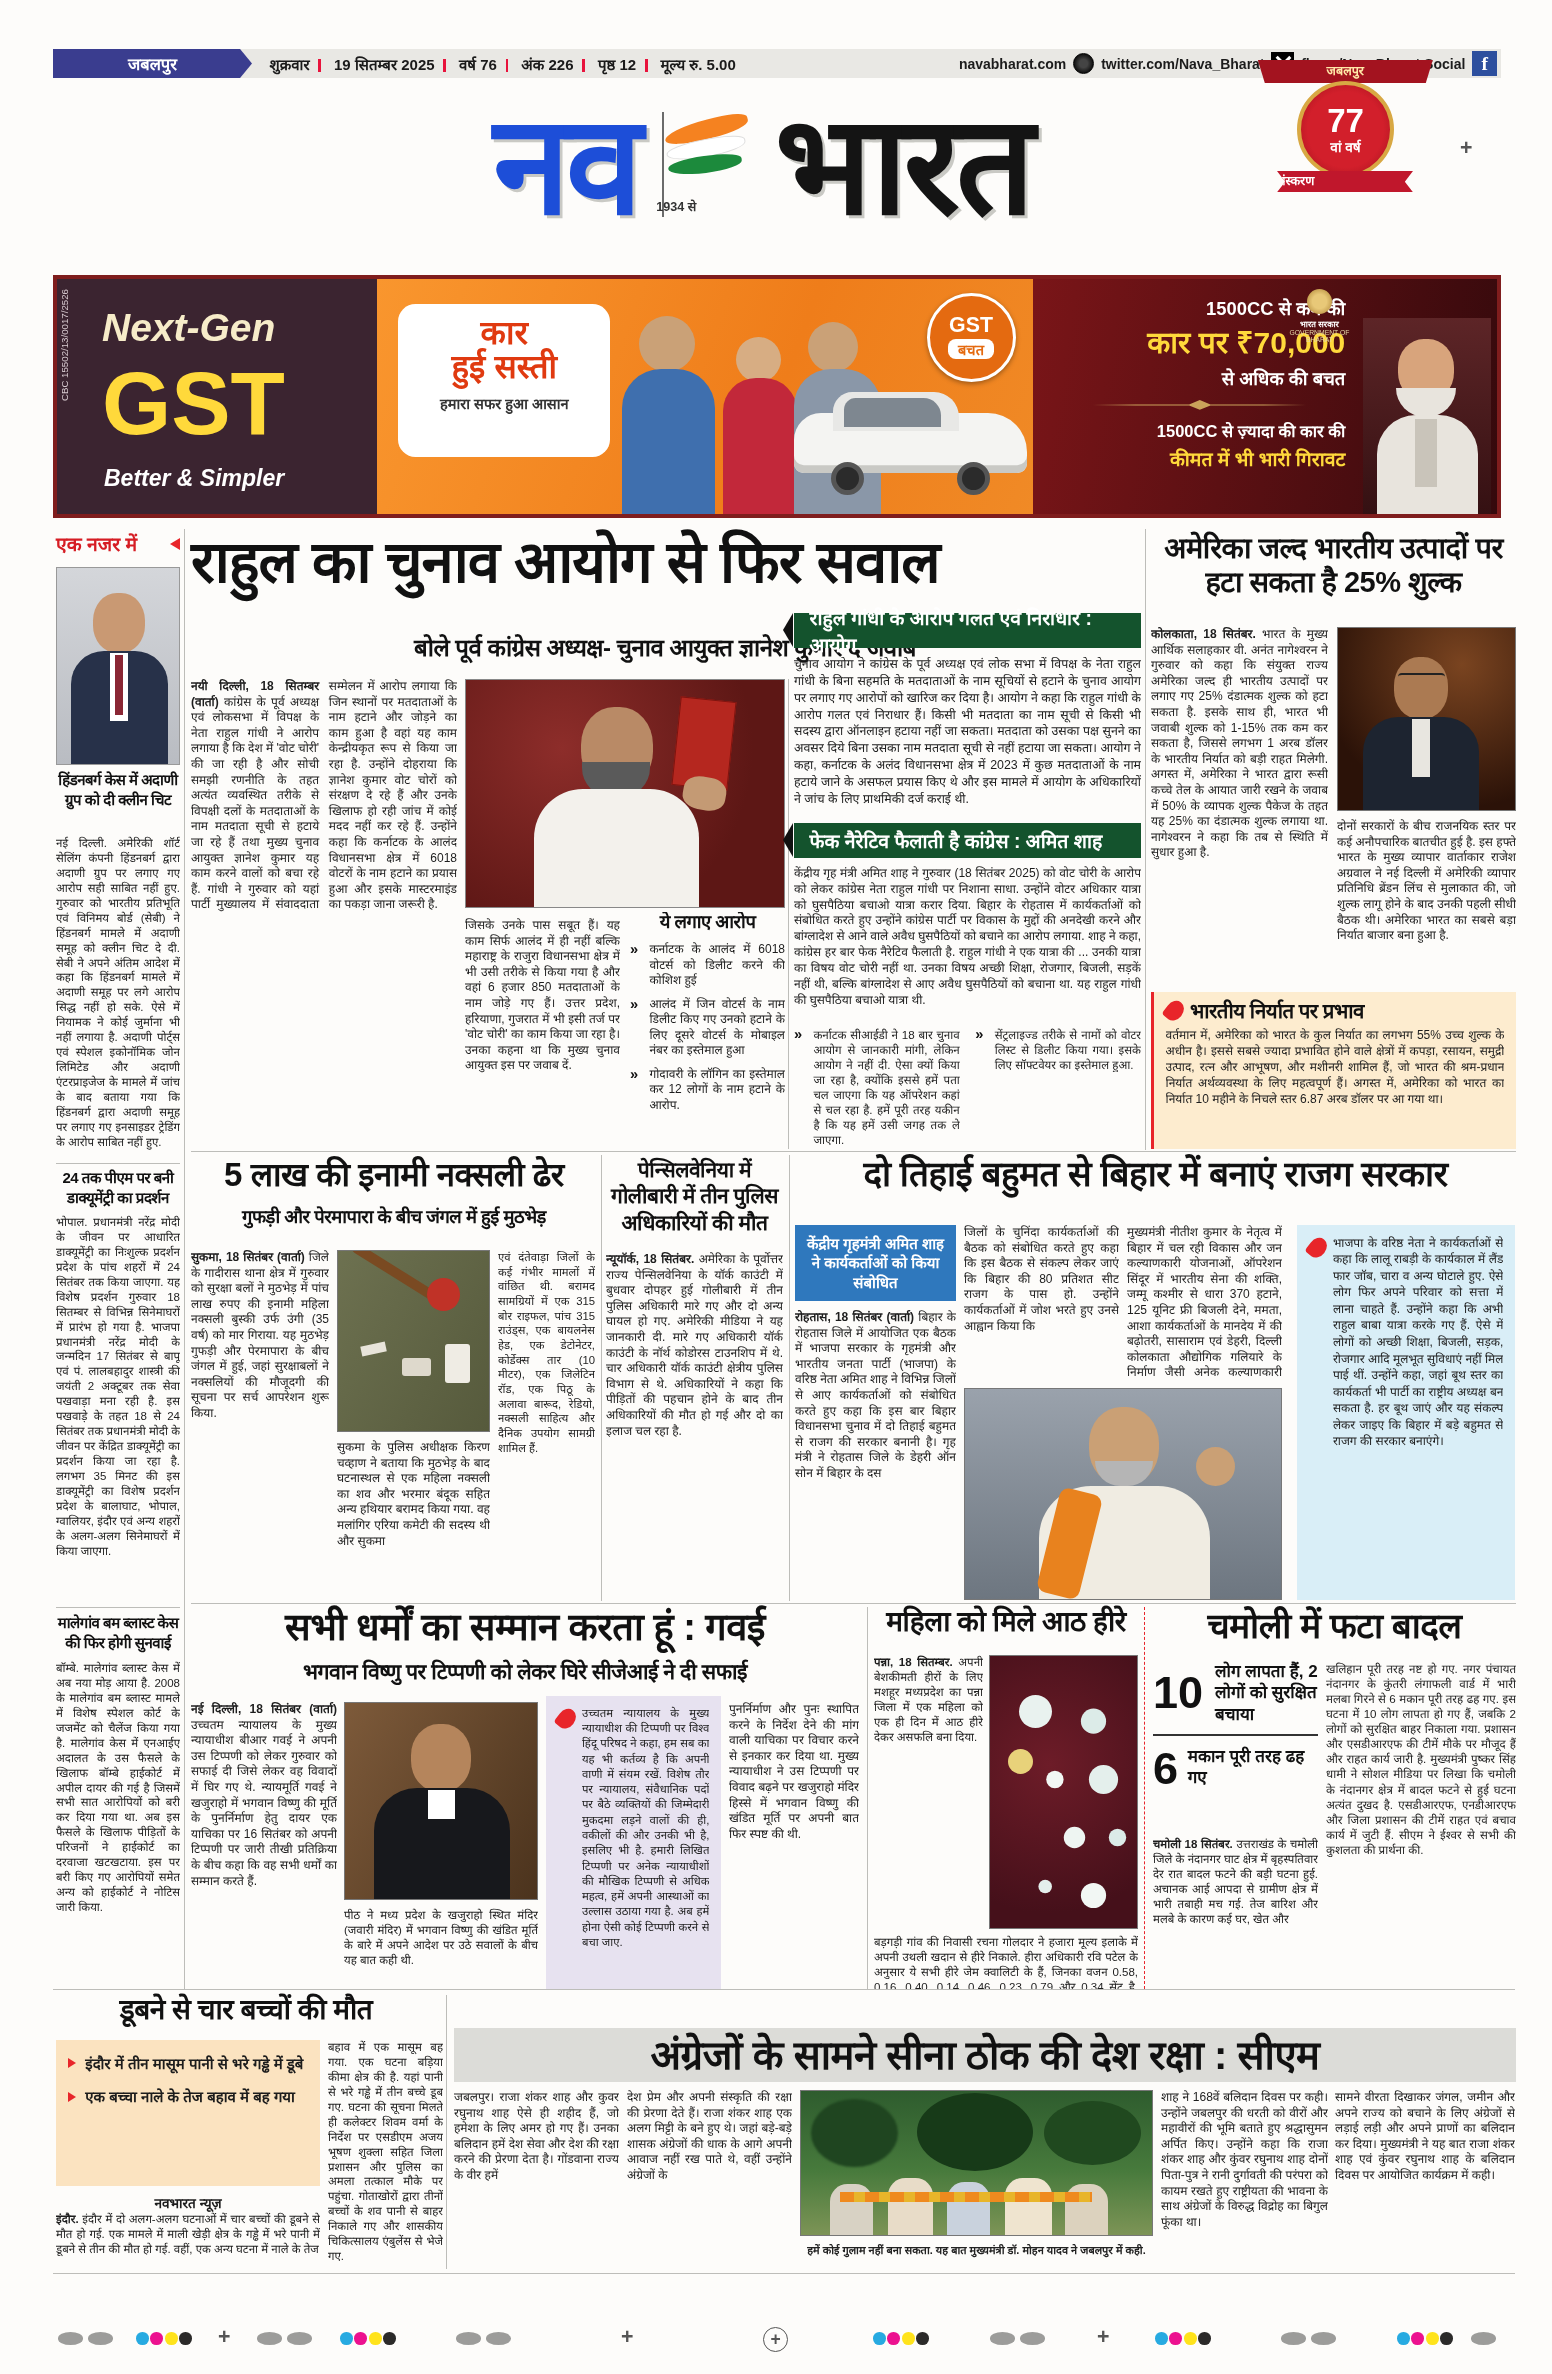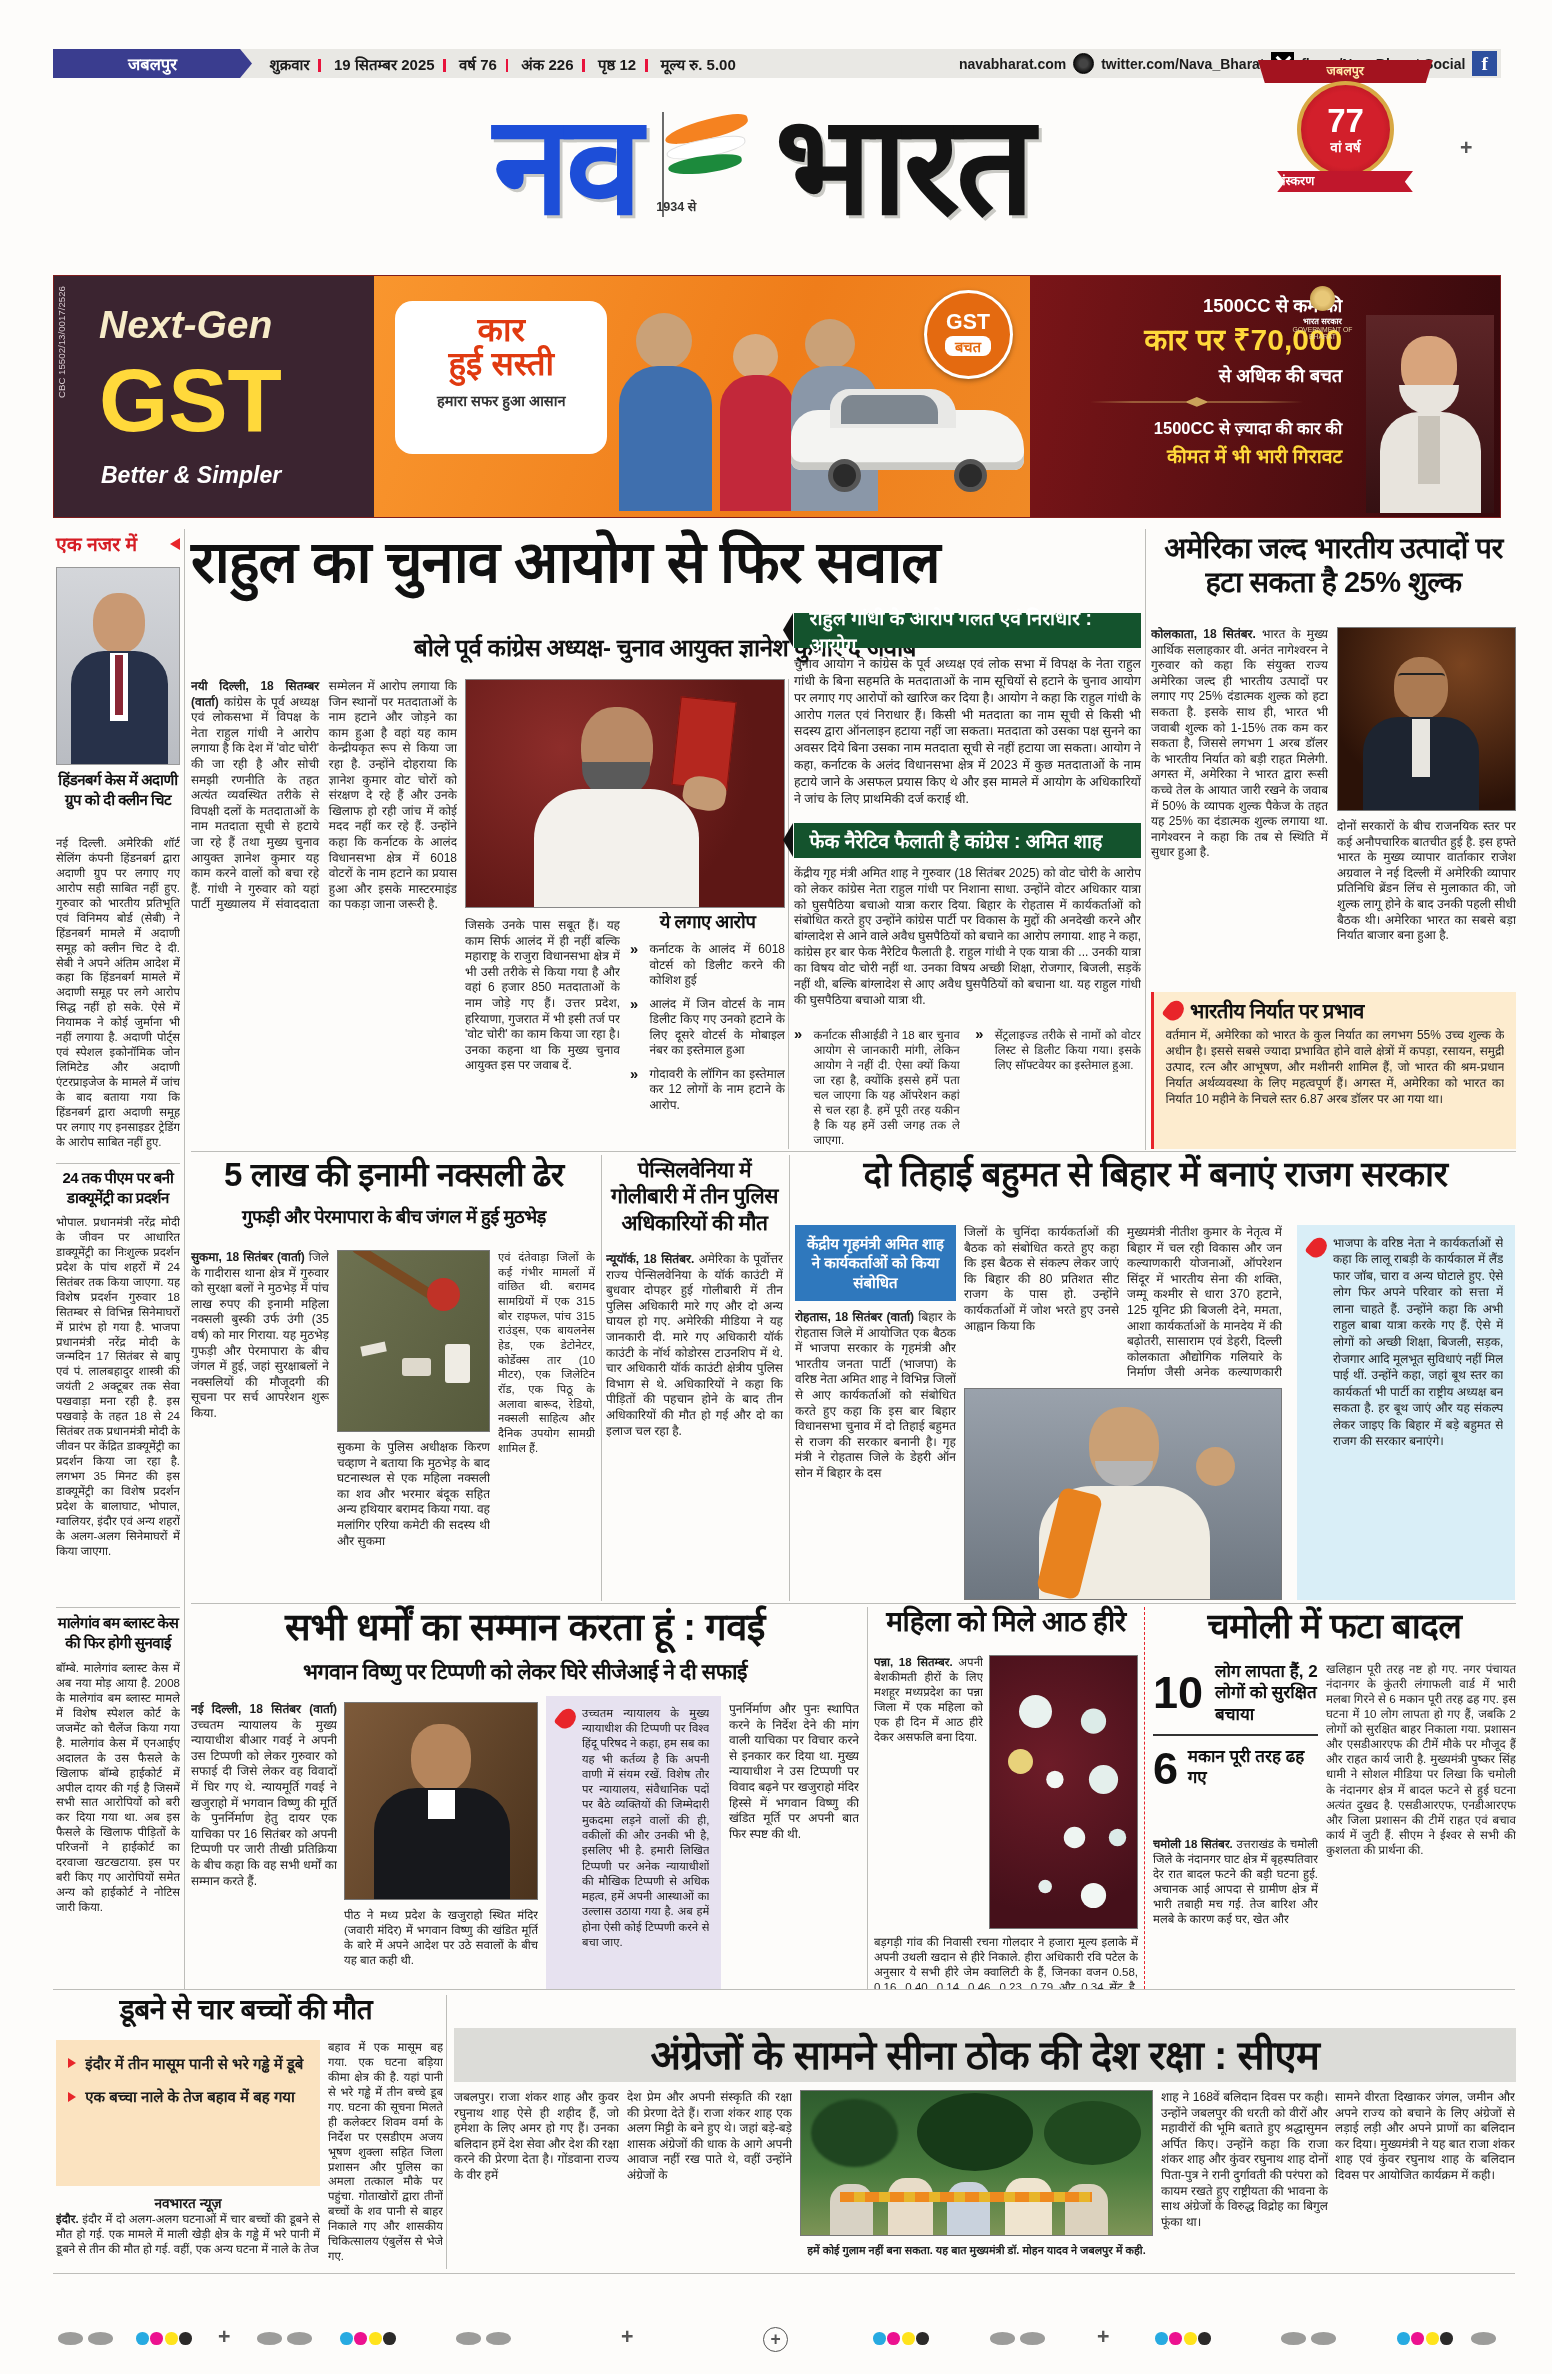--- a/index.html
+++ b/index.html
@@ -72,21 +72,21 @@
   <div class="abs" style="left:1250px;top:60px;width:190px;height:134px">
     <div style="position:absolute;left:7.8px;top:0;width:175px;height:23px;background:#a3131f;color:#ffe9a8;font-size:12.6px;font-weight:700;text-align:center;line-height:23px;clip-path:polygon(0 0,100% 0,96% 100%,4% 100%)">जबलपुर</div>
     <div style="position:absolute;left:47px;top:21.3px;width:97px;height:97px;border-radius:50%;background:radial-gradient(circle,#d21f2b 60%,#9e111c 100%);border:4.9px solid #d8a843;display:flex;flex-direction:column;align-items:center;justify-content:center;color:#fff">
       <span style="font-size:33px;font-weight:900;line-height:1">77</span>
       <span style="font-size:13.6px;font-weight:700">वां वर्ष</span>
     </div>
     <div style="position:absolute;left:27px;top:111px;width:136px;height:21.3px;background:#c0172c;color:#fff;font-size:12.6px;font-weight:700;text-align:left;line-height:21.3px;clip-path:polygon(0 0,100% 0,94% 50%,100% 100%,0 100%,6% 50%)">संस्करण</div>
   </div>
   <span class="abs plus" style="left:1460px;top:136px">+</span>
 
-  <div class="abs" style="left:53px;top:275px;width:1448px;height:243px;border:1px solid #7f1d1d;display:flex;overflow:hidden">
+  <div class="abs" style="left:53px;top:275px;width:1448px;height:243px;border:4px solid #7f1d1d;display:flex;overflow:hidden">
     <div style="position:relative;width:320px;background:#3b2430;flex-shrink:0">
       <span style="position:absolute;left:1.9px;top:9.7px;writing-mode:vertical-rl;transform:rotate(180deg);font-size:9.7px;color:#d8cbd0">CBC 15502/13/0017/2526</span>
       <div style="position:absolute;left:45px;top:27px;font-size:39px;font-style:italic;font-weight:800;color:#f7ecc9">Next-Gen</div>
       <div style="position:absolute;left:45px;top:80px;font-size:89px;font-weight:900;color:#ffd93b;line-height:1">GST</div>
       <div style="position:absolute;left:47px;top:186px;font-size:23px;font-style:italic;font-weight:700;color:#fff">Better &amp; Simpler</div>
     </div>
     <div style="position:relative;width:656px;background:linear-gradient(110deg,#f9962e,#ef7d1a 60%,#f08a26);flex-shrink:0">
       <div style="position:absolute;left:21.3px;top:25px;width:212px;height:153px;background:#fff;border-radius:17.5px;text-align:center;padding-top:11.6px">
         <div style="font-size:33px;font-weight:900;color:#e03a10;line-height:1.05">कार</div>
         <div style="font-size:33px;font-weight:900;color:#e03a10;line-height:1.05">हुई सस्ती</div>

